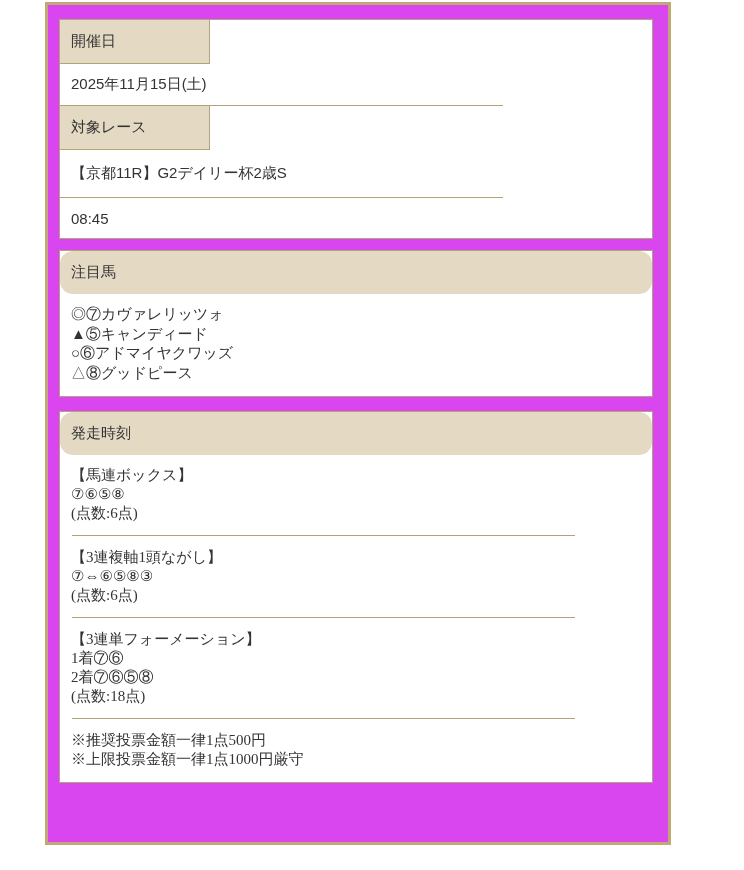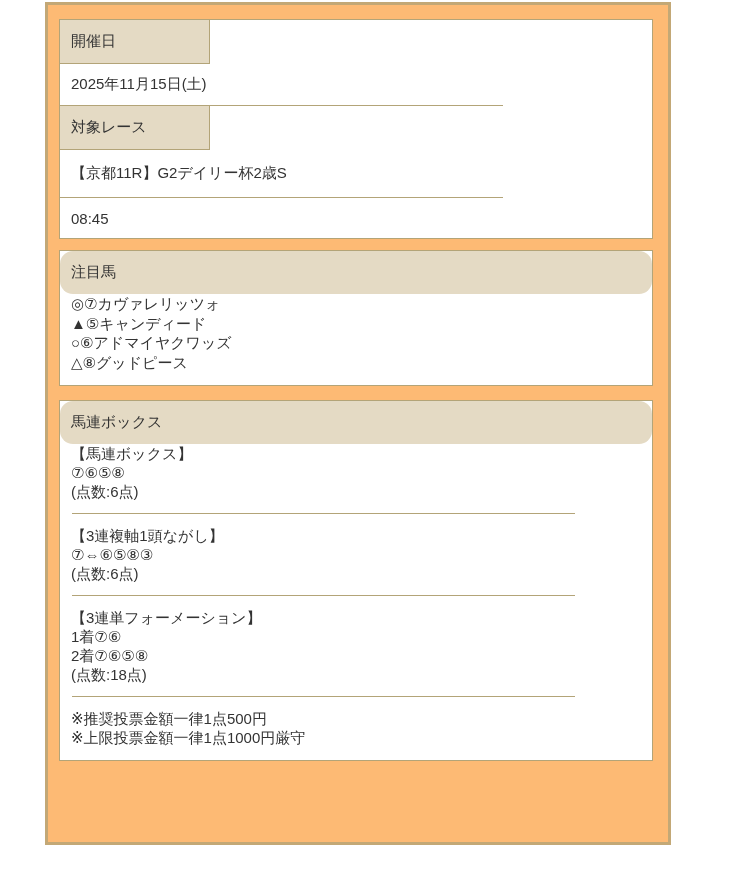--- a/index.html
+++ b/index.html
@@ -7,21 +7,21 @@
   body {
     width:744px; height:870px;
     font-family:"Liberation Sans","DejaVu Sans",sans-serif;
     font-size:15px; color:#333333;
     position:relative; overflow:hidden;
   }
   .frame {
     position:absolute; left:45px; top:2px;
     width:626px; height:843px;
     border:3px solid #c3a876;
-    background:#fdba74;
+    background:#d946ef;
     padding:14px 11px 13px 11px;
   }
   
   .race-table {
     width:594px;
     border:1px solid #b3a478;
     background:#ffffff;
   }
   .th-row { height:44px; }
   .th-cell {
@@ -48,21 +48,21 @@
   }
   .section.attention { margin-top:11px; }
   .section.recommend { margin-top:14px; }
   .sec-header {
     height:43px;
     background:#e4dac4;
     display:flex; align-items:center;
     padding-left:11px;
     border-radius:13px;
   }
-  .sec-body { padding:0 11px 13px 11px; }
+  .sec-body { padding:11px 11px 13px 11px;font-family:Liberation Serif, serif; }
   .line { line-height:19px; white-space:pre; }
   .horse-list .line { line-height:19.5px; }
   .divider {
     border:none;
     border-top:1px solid #b3a478;
     width:503px; height:0;
     margin:12px 0 12px 1px;
   }
 </style>
 </head>
@@ -86,21 +86,21 @@
     <div class="sec-header">注目馬</div>
     <div class="sec-body horse-list">
       <p class="line">◎⑦カヴァレリッツォ</p>
       <p class="line">▲⑤キャンディード</p>
       <p class="line">○⑥アドマイヤクワッズ</p>
       <p class="line">△⑧グッドピース</p>
     </div>
   </div>
 
   <div class="section recommend">
-    <div class="sec-header">馬連ボックス</div>
+    <div class="sec-header">発走時刻</div>
     <div class="sec-body">
 
       <div>
         <p class="line">【馬連ボックス】</p>
         <p class="line">⑦⑥⑤⑧</p>
         <p class="line">(点数:6点)</p>
       </div>
 
       <hr class="divider">
 

